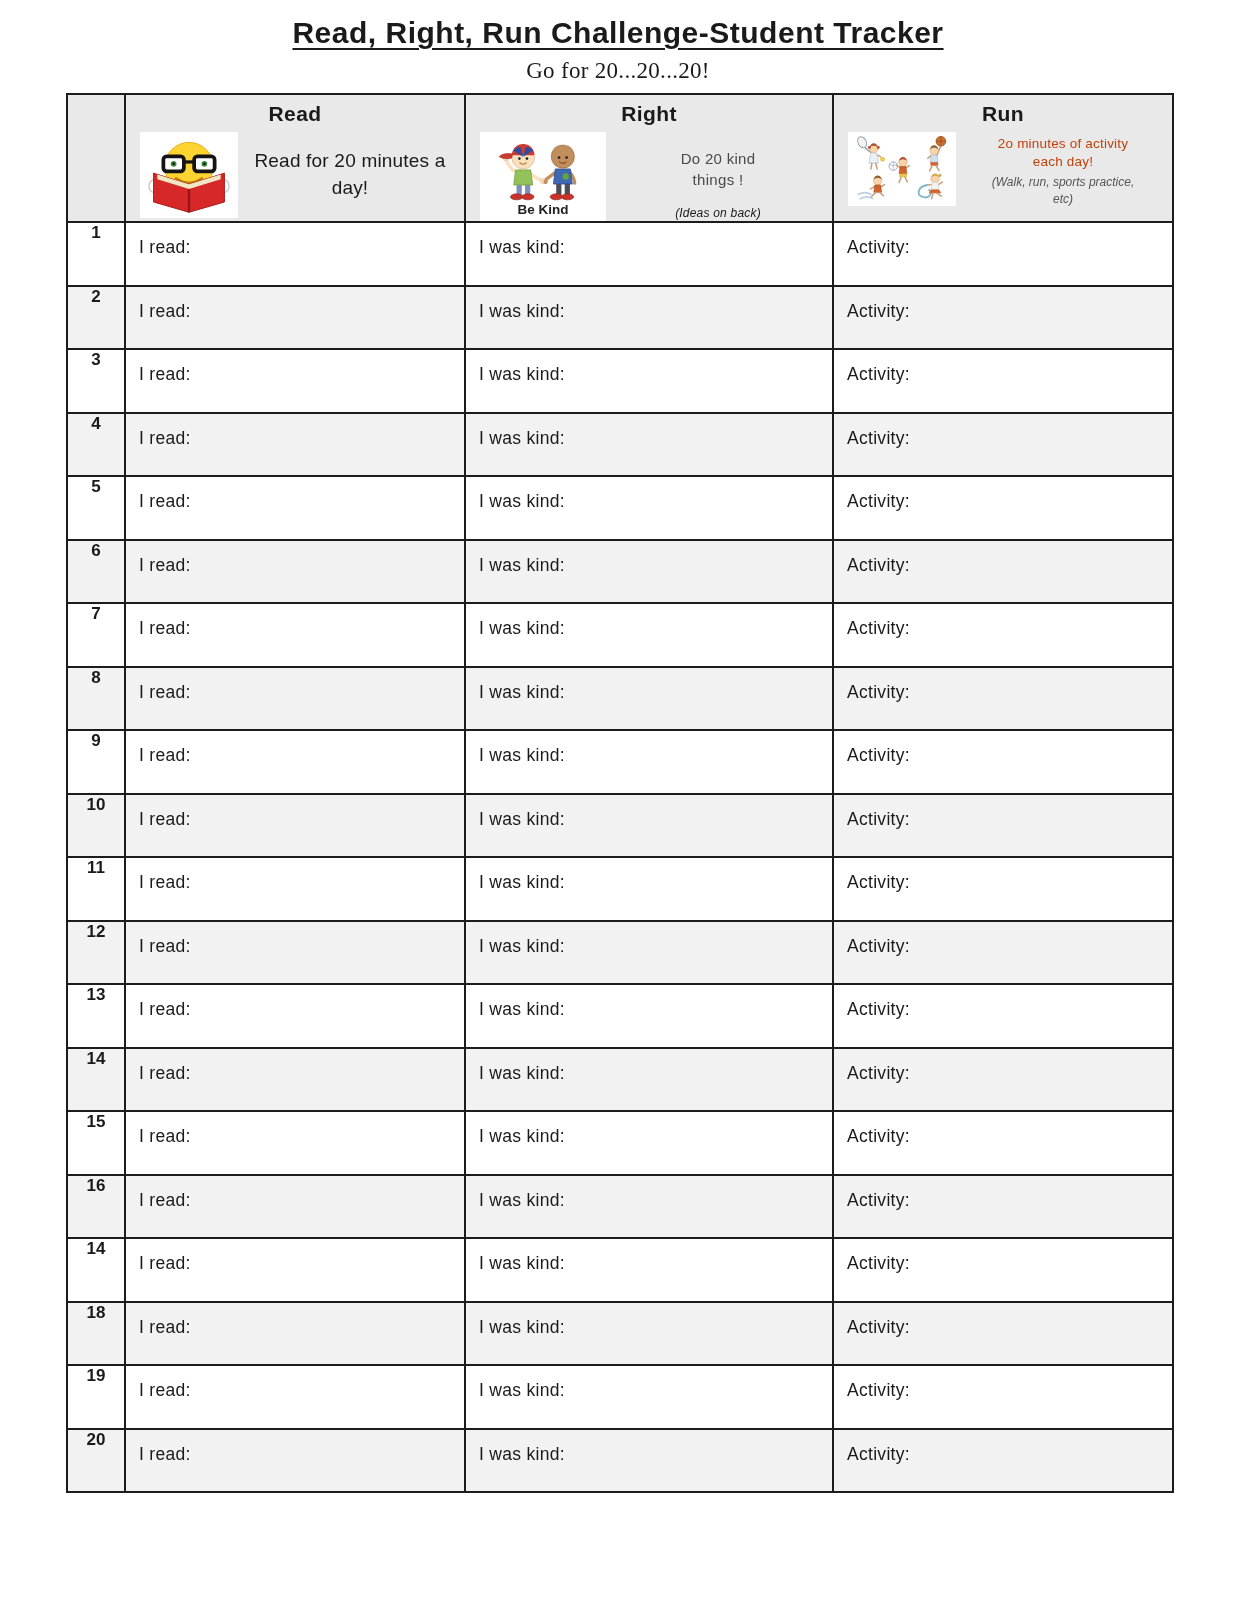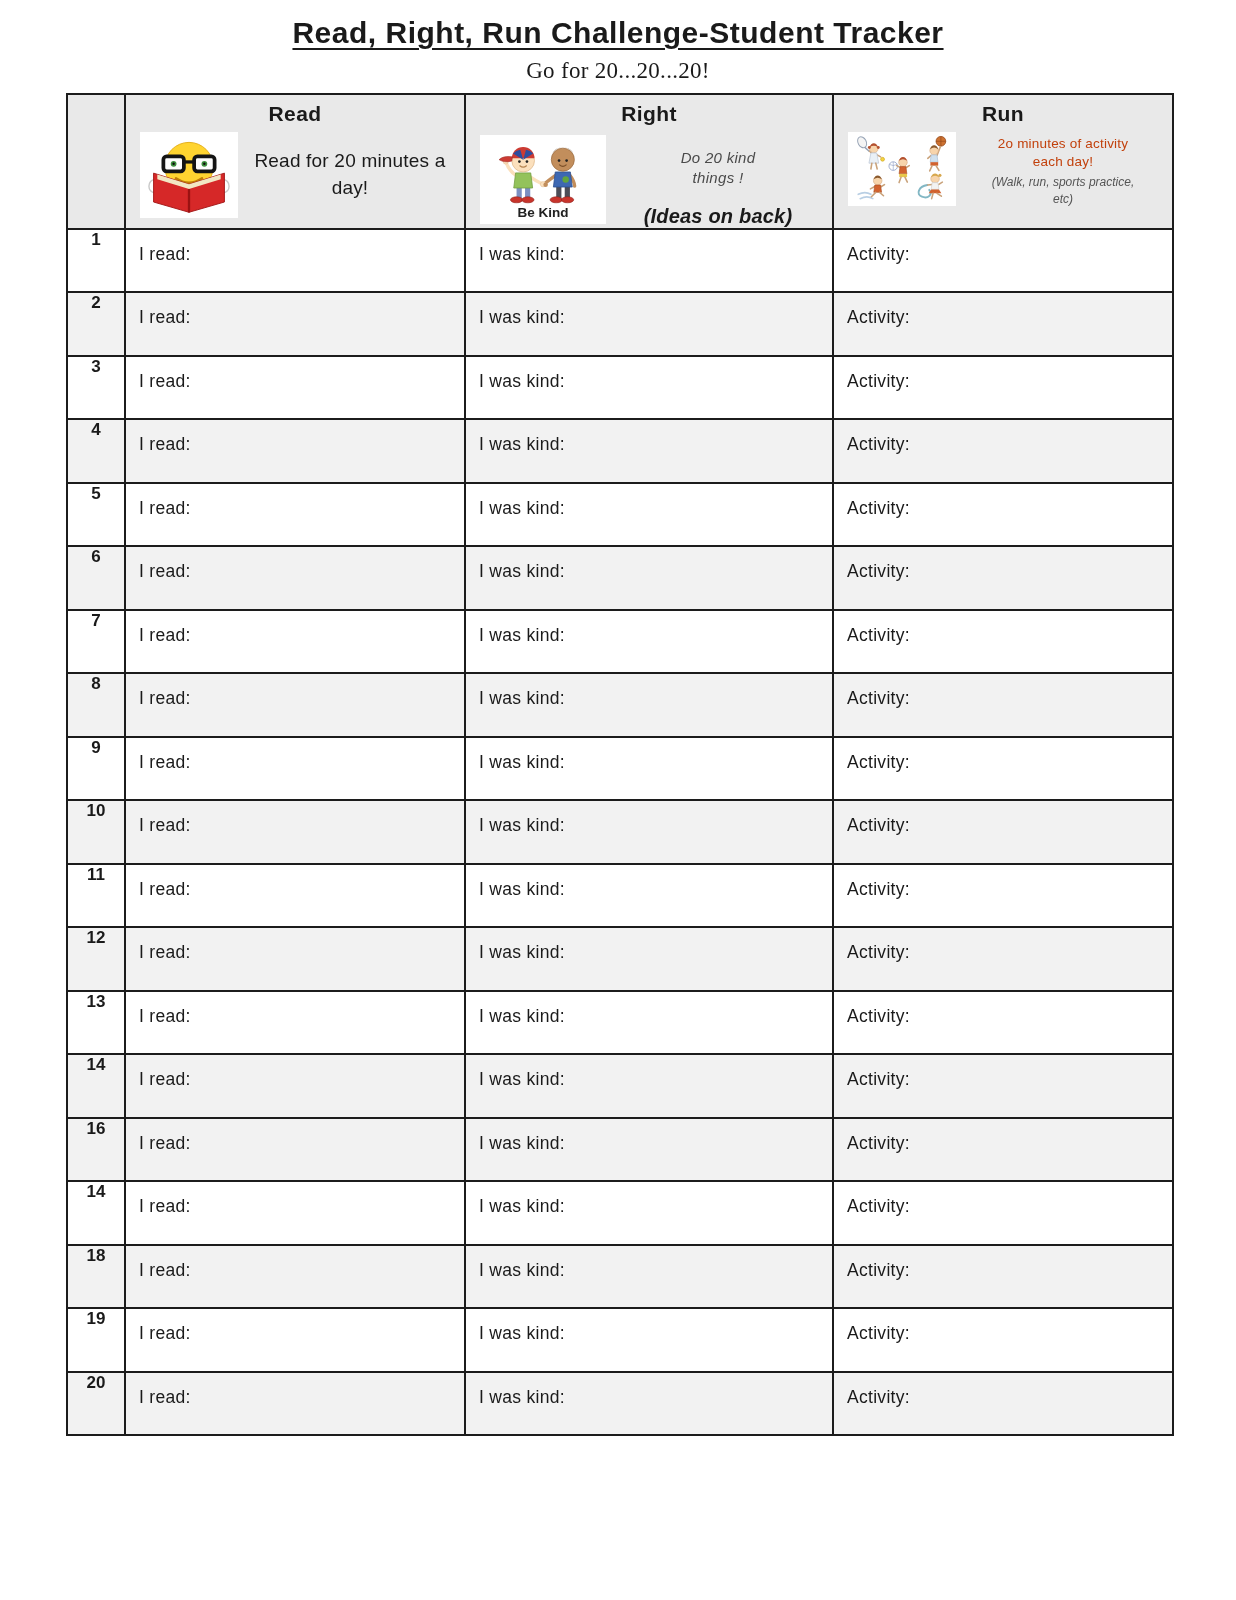--- a/index.html
+++ b/index.html
@@ -39,22 +39,22 @@
   col.c-run  { width: 340px; }
 
   thead th { background: #e9e9e9; height: 108px; font-weight: normal; }
   .colhead { text-align: center; font-size: 21px; font-weight: bold; padding-top: 7px; letter-spacing: 0.4px; }
   .head-body { display: flex; align-items: center; padding: 6px 8px 0 14px; gap: 6px; }
   .imgbox { background: #ffffff; flex: 0 0 auto; padding: 2px; }
   .imgbox svg { display: block; }
   .bekind-caption { text-align: center; font-weight: bold; font-size: 13.5px; color: #222; padding-bottom: 2px; }
   .desc { flex: 1 1 auto; text-align: center; }
   .read-desc { font-size: 19px; line-height: 1.4; letter-spacing: 0.2px; padding: 0 4px; }
-  .right-line1 { font-size: 15px; line-height: 1.35; color: #4a4a4a; width: 112px; margin: 16px auto; letter-spacing: 0.3px; font-style: italic; }
-  .right-line2 { font-size: 20px; font-weight: bold; font-style: italic; margin-top: 1px; white-space: nowrap; letter-spacing: 0.2px; }
+  .right-line1 { font-size: 15px; line-height: 1.35; color: #4a4a4a; width: 112px; margin: 16px auto; letter-spacing: 0.3px; }
+  .right-line2 { font-size: 12px; font-weight: normal; font-style: italic; margin-top: 1px; white-space: nowrap; letter-spacing: 0.2px; }
   .run-line1 { font-size: 13.5px; line-height: 1.35; color: #c2410c; width: 160px; margin: 3px auto; letter-spacing: 0.2px; }
   .run-line2 { font-size: 12px; font-style: italic; color: #555; width: 150px; margin: 1px auto 0; line-height: 1.35; }
 
   tbody td { height: 63.5px; background: #ffffff; }
   tbody tr.row-even td { background: #f2f2f2; }
   .num-cell { text-align: center; font-weight: bold; font-size: 17px; padding-top: 14px; }
   .cell-label { display: inline-block; padding: 14px 0 0 13px; font-size: 17.5px; letter-spacing: 0.3px; }
 </style>
 </head>
 <body>
@@ -302,20 +302,26 @@
       <td><span class="cell-label">I read:</span></td>
       <td><span class="cell-label">I was kind:</span></td>
       <td><span class="cell-label">Activity:</span></td>
     </tr>
       <tr class="row-even">
       <td class="num-cell">14</td>
       <td><span class="cell-label">I read:</span></td>
       <td><span class="cell-label">I was kind:</span></td>
       <td><span class="cell-label">Activity:</span></td>
     </tr>
+      <tr class="row-odd">
+      <td class="num-cell">15</td>
+      <td><span class="cell-label">I read:</span></td>
+      <td><span class="cell-label">I was kind:</span></td>
+      <td><span class="cell-label">Activity:</span></td>
+    </tr>
       <tr class="row-even">
       <td class="num-cell">16</td>
       <td><span class="cell-label">I read:</span></td>
       <td><span class="cell-label">I was kind:</span></td>
       <td><span class="cell-label">Activity:</span></td>
     </tr>
       <tr class="row-odd">
       <td class="num-cell">14</td>
       <td><span class="cell-label">I read:</span></td>
       <td><span class="cell-label">I was kind:</span></td>

